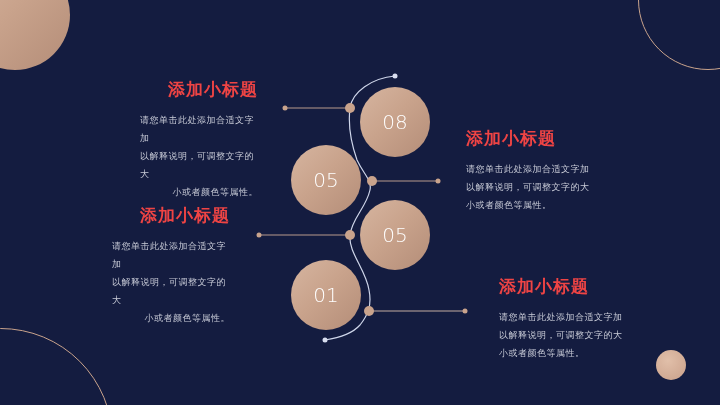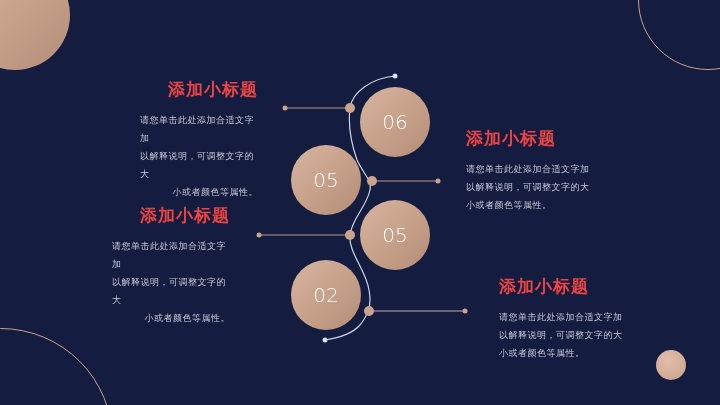--- a/index.html
+++ b/index.html
@@ -48,30 +48,30 @@
     <line x1="259" y1="235" x2="350" y2="235" stroke="#b89a8c" stroke-width="1.2"></line>
     <circle cx="259" cy="235" r="2.5" fill="#c9a38c"></circle>
     <circle cx="350" cy="235" r="5" fill="#c9a38c"></circle>
 
     <line x1="369" y1="311" x2="465" y2="311" stroke="#c4aca0" stroke-width="1.2"></line>
     <circle cx="465" cy="311" r="2.5" fill="#c9a38c"></circle>
     <circle cx="369" cy="311" r="5" fill="#c9a38c"></circle>
   </svg>
 
   <div class="num gold" style="left:360px; top:87px;">
-    <span>06</span>
+    <span>08</span>
   </div>
   <div class="num gold" style="left:291px; top:145px;">
     <span>05</span>
   </div>
   <div class="num gold" style="left:360px; top:200px;">
     <span>05</span>
   </div>
   <div class="num gold" style="left:291px; top:260px;">
-    <span>02</span>
+    <span>01</span>
   </div>
 
   <div class="block right-align" style="left:108px; top:78px; width:150px;">
     <h3 style="margin-bottom:10px; padding-left:60px; text-align:left;">添加小标题</h3>
     <p style="text-align:left; padding-left:32px;">请您单击此处添加合适文字加</p>
     <p style="text-align:left; padding-left:32px;">以解释说明，可调整文字的大</p>
     <p>小或者颜色等属性。</p>
   </div>
 
   <div class="block" style="left:466px; top:127px; width:160px;">

